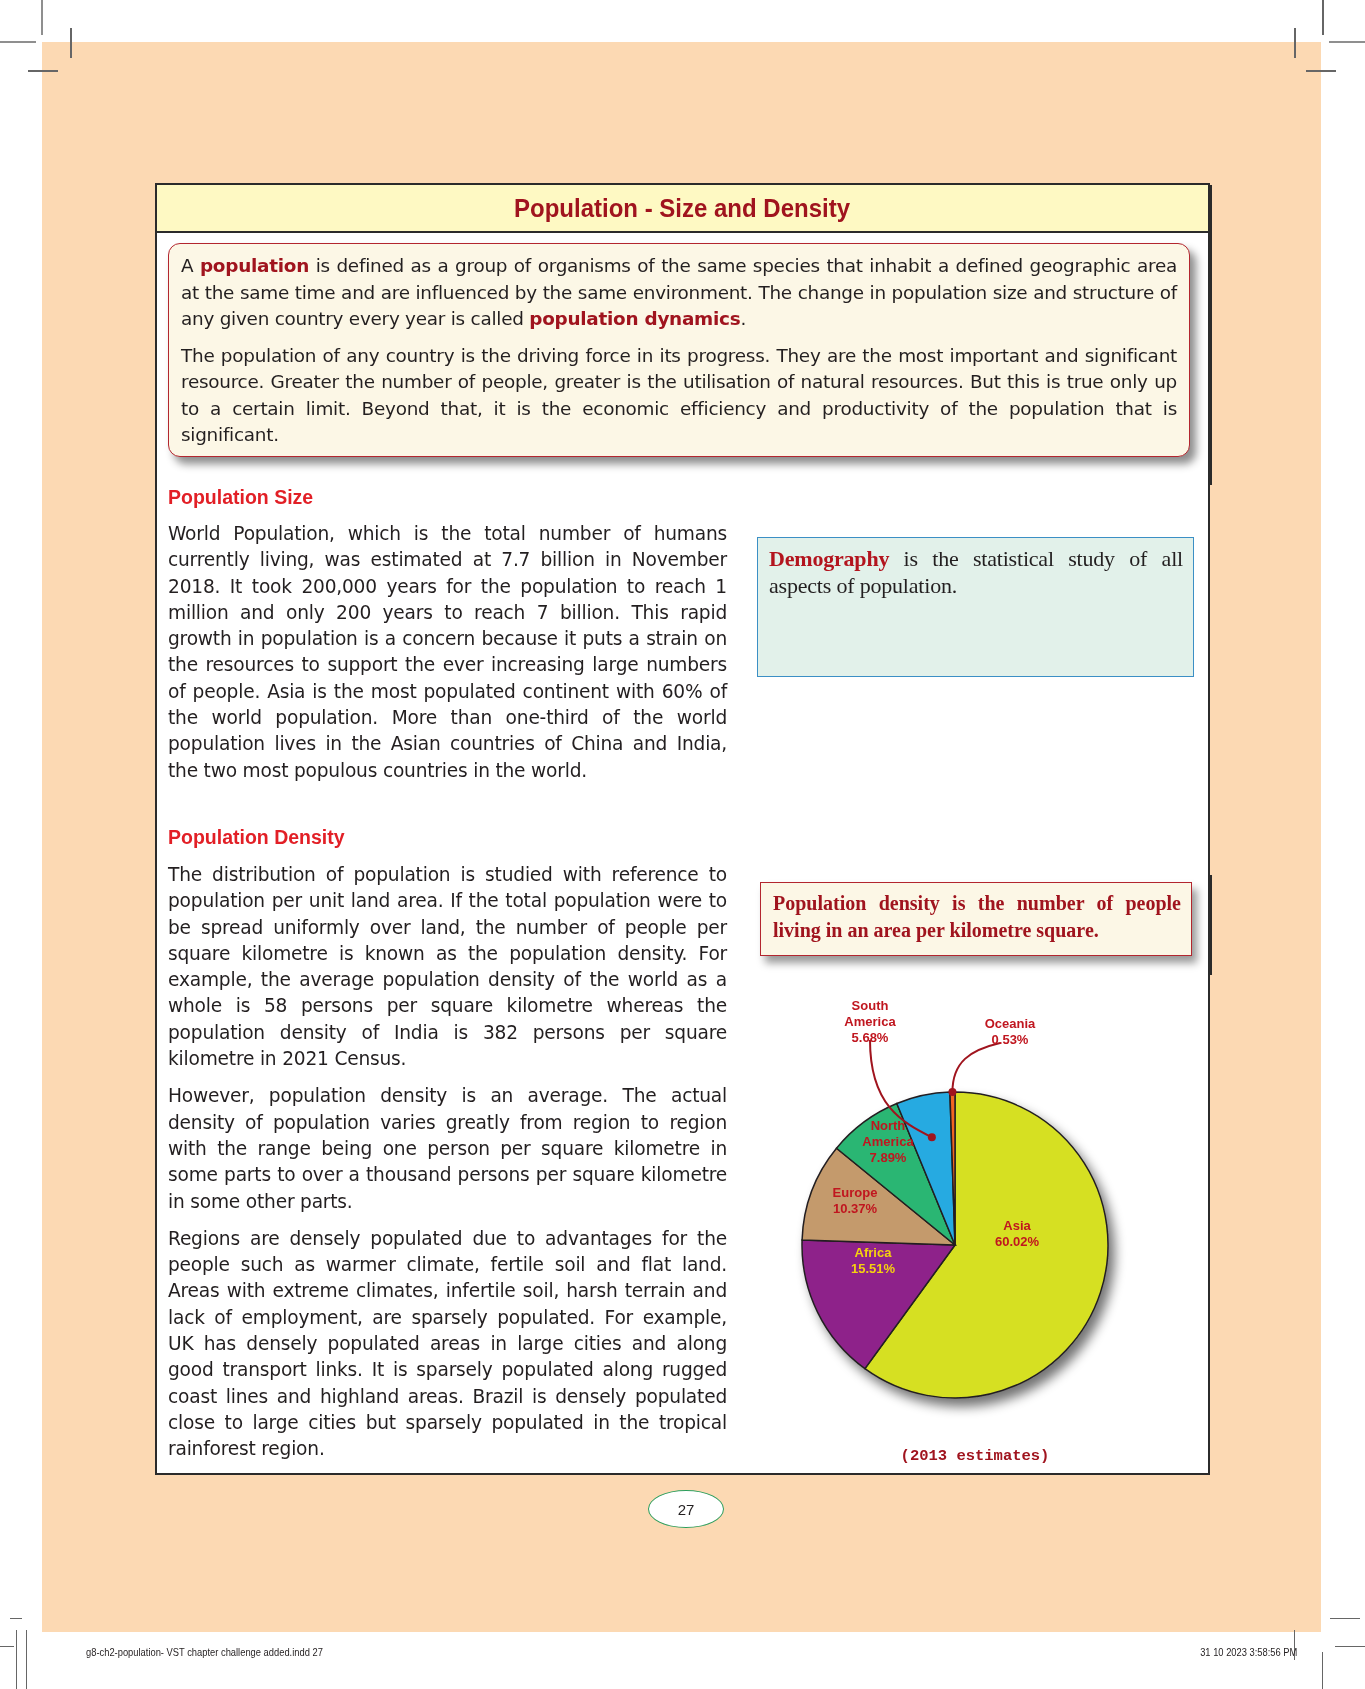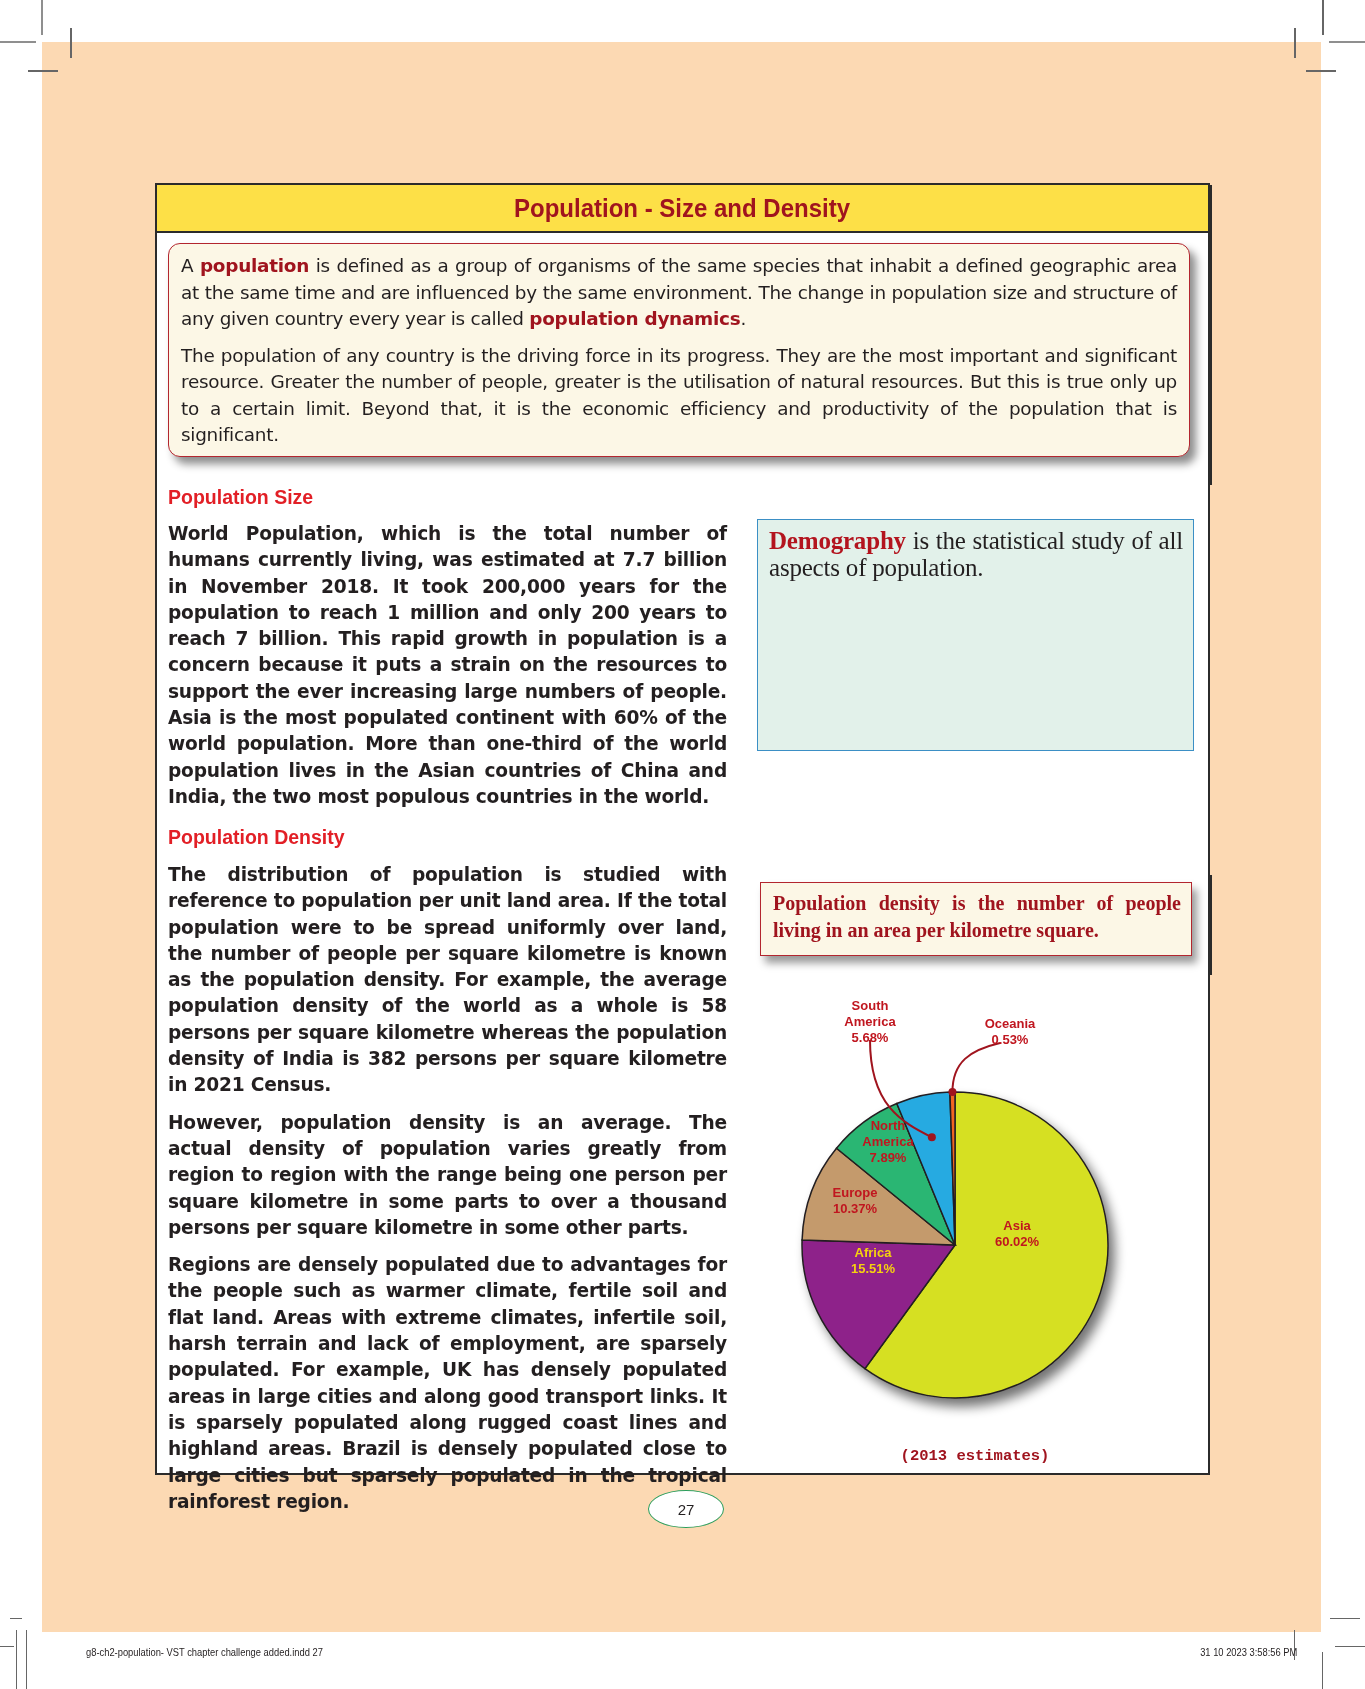--- a/index.html
+++ b/index.html
@@ -7,21 +7,21 @@
     width: 1365px; height: 1689px; position: relative; background: #ffffff;
     font-family: "DejaVu Sans", sans-serif; color: #231f20; overflow: hidden;
   }
   .page-bg { position: absolute; left: 42px; top: 42px; width: 1279px; height: 1590px; background: #fcd9b3; }
   .crop { position: absolute; background: #8f8f8f; }
   .frame {
     position: absolute; left: 155px; top: 183px; width: 1055px; height: 1292px;
     background: #ffffff; border: 2.5px solid #2b2b2b; box-sizing: border-box;
   }
   .title-bar {
-    position: absolute; left: 0; top: 0; right: 0; height: 46px; background: #fde047;
+    position: absolute; left: 0; top: 0; right: 0; height: 46px; background: #fef9c3;
     border-bottom: 2px solid #2b2b2b; display: flex; align-items: center; justify-content: center;
   }
   .title-bar h1 {
     margin: 0; font-family: "Liberation Sans", sans-serif; font-weight: bold; font-size: 25px;
     color: #a0141e; transform: scaleX(0.96);
   }
   .intro-box {
     position: absolute; left: 11px; top: 58px; width: 1022px; height: 214px;
     background: #fcf7e6; border: 1.5px solid #b3262f; border-radius: 12px; box-sizing: border-box;
     box-shadow: 6px 7px 8px rgba(0,0,0,0.45); padding: 9px 12px 0 12px;
@@ -30,27 +30,27 @@
     margin: 0 0 10px 0; font-family: "DejaVu Sans", sans-serif; font-size: 18.4px; line-height: 26.5px;
     text-align: justify; letter-spacing: -0.25px;
   }
   .red-strong { color: #a0141e; font-weight: bold; }
   .heading {
     position: absolute; font-family: "Liberation Sans", sans-serif; font-weight: bold; font-size: 19.5px;
     color: #e21f26;
   }
   .body-col {
     position: absolute; left: 11px; width: 559px; font-family: "DejaVu Sans", sans-serif;
-    font-size: 18.6px; line-height: 26.3px; text-align: justify; letter-spacing: -0.2px; font-weight: bold;
+    font-size: 18.6px; line-height: 26.3px; text-align: justify; letter-spacing: -0.2px;
   }
   .body-col p { margin: 0 0 11px 0; }
   .demo-box {
-    position: absolute; left: 600px; top: 334px; width: 437px; height: 232px; background: #e2f1ea;
+    position: absolute; left: 600px; top: 352px; width: 437px; height: 140px; background: #e2f1ea;
     border: 1.5px solid #3b8fc5; box-sizing: border-box; padding: 8px 10px 0 11px;
-    font-family: "Liberation Serif", serif; font-size: 25px; line-height: 26.5px; text-align: justify;
+    font-family: "Liberation Serif", serif; font-size: 22px; line-height: 26.5px; text-align: justify;
   }
   .demo-box p { margin: 0 0 12px 0; letter-spacing: -0.2px; }
   .demo-box .kw { color: #b3141e; font-weight: bold; }
   .density-box {
     position: absolute; left: 603px; top: 697px; width: 432px; height: 74px; background: #fcf7e6;
     border: 1.5px solid #b3262f; box-sizing: border-box; box-shadow: 5px 7px 8px rgba(0,0,0,0.4);
     padding: 7px 10px 0 12px; font-family: "Liberation Serif", serif; font-weight: bold;
     font-size: 20px; line-height: 27px; color: #a0141e; text-align: justify;
   }
   .right-rule { position: absolute; left: 1052px; width: 3px; background: #2b2b2b; }

